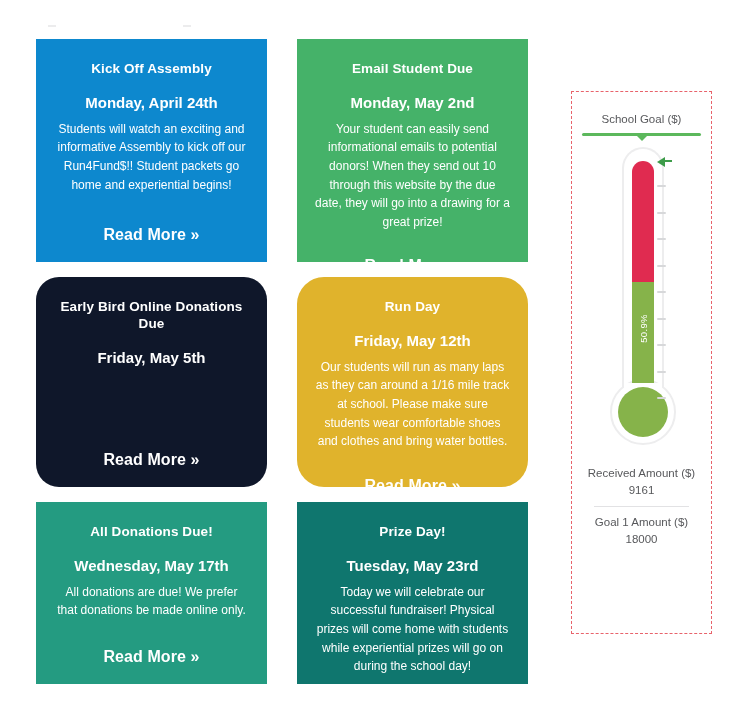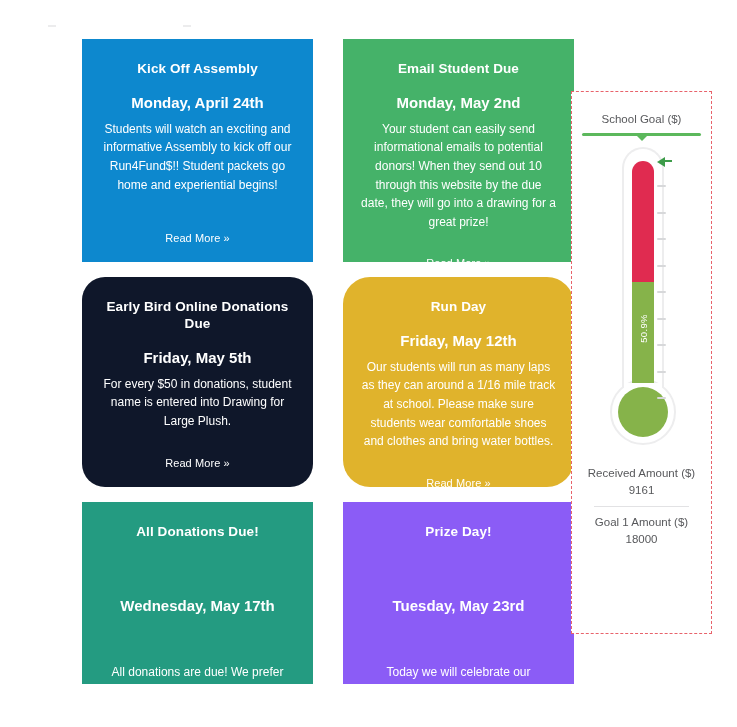--- a/index.html
+++ b/index.html
@@ -18,21 +18,20 @@
 
   
   #cards {
     position: absolute; left: 36px; top: 39px;
     width: 540px;
     display: grid;
     grid-template-columns: 231px 231px;
     grid-auto-rows: auto;
     column-gap: 30px;
     row-gap: 15px;
-    margin-left: 46px;
   }
   .card {
     padding: 22px 16px 18px;
     color: #ffffff;
     text-align: center;
     display: flex; flex-direction: column;
     overflow: hidden;
   }
   .card-title {
     font-size: 13.5px; font-weight: bold; letter-spacing: .1px;
@@ -40,35 +39,36 @@
   }
   .card-date {
     font-size: 15px; font-weight: bold; 
     text-underline-offset: 2px; margin-bottom: 9px;
   }
   .card-body {
     font-size: 12px; line-height: 1.55; font-weight: 400;
     padding: 0 2px;
   }
   .card-more {
-    font-size: 11px; margin-top: auto; padding-top: 26px;
+    font-size: 16px; margin-top: auto; padding-top: 26px;
     letter-spacing: .1px;
+    font-weight: bold;
   }
 
   .c-blue   { background: #0d88ce; }
   .c-green  { background: #45b269; }
   .c-orange { background: #0f172a; border-radius: 23px; }
   .c-yellow { background: #e0b32c; border-radius: 27px; }
   .c-teal   { background: #249b81; }
-  .c-navy   { background: #8b5cf6; }
+  .c-navy   { background: #0f766e; }
 
   
   .row1 { height: 223px; }
   .row2 { height: 210px; }
-  .row3 { height: 182px; gap: 40px; }
+  .row3 { height: 182px; }
 
   
   #thermo-panel {
     position: absolute; left: 571px; top: 91px;
     width: 141px; height: 543px;
     border: 1px dashed #e8636b;
     background: #fff;
   }
   .goal-wrap { padding-top: 19px; text-align: center; }
   .goal-label {
@@ -187,21 +187,20 @@
     <div class="card c-green row1">
       <div class="card-title">Email Student Due</div>
       <div class="card-date">Monday, May 2nd</div>
       <div class="card-body">Your student can easily send informational emails to potential donors! When they send out 10 through this website by the due date, they will go into a drawing for a great prize!</div>
       <div class="card-more">Read More »</div>
     </div>
 
     <div class="card c-orange row2">
       <div class="card-title">Early Bird Online Donations Due</div>
       <div class="card-date">Friday, May 5th</div>
-      <div class="card-body">For every $50 in donations, student name is entered into Drawing for Large Plush.</div>
       <div class="card-more">Read More »</div>
     </div>
 
     <div class="card c-yellow row2">
       <div class="card-title">Run Day</div>
       <div class="card-date">Friday, May 12th</div>
       <div class="card-body">Our students will run as many laps as they can around a 1/16 mile track at school. Please make sure students wear comfortable shoes and clothes and bring water bottles.</div>
       <div class="card-more">Read More »</div>
     </div>
 

